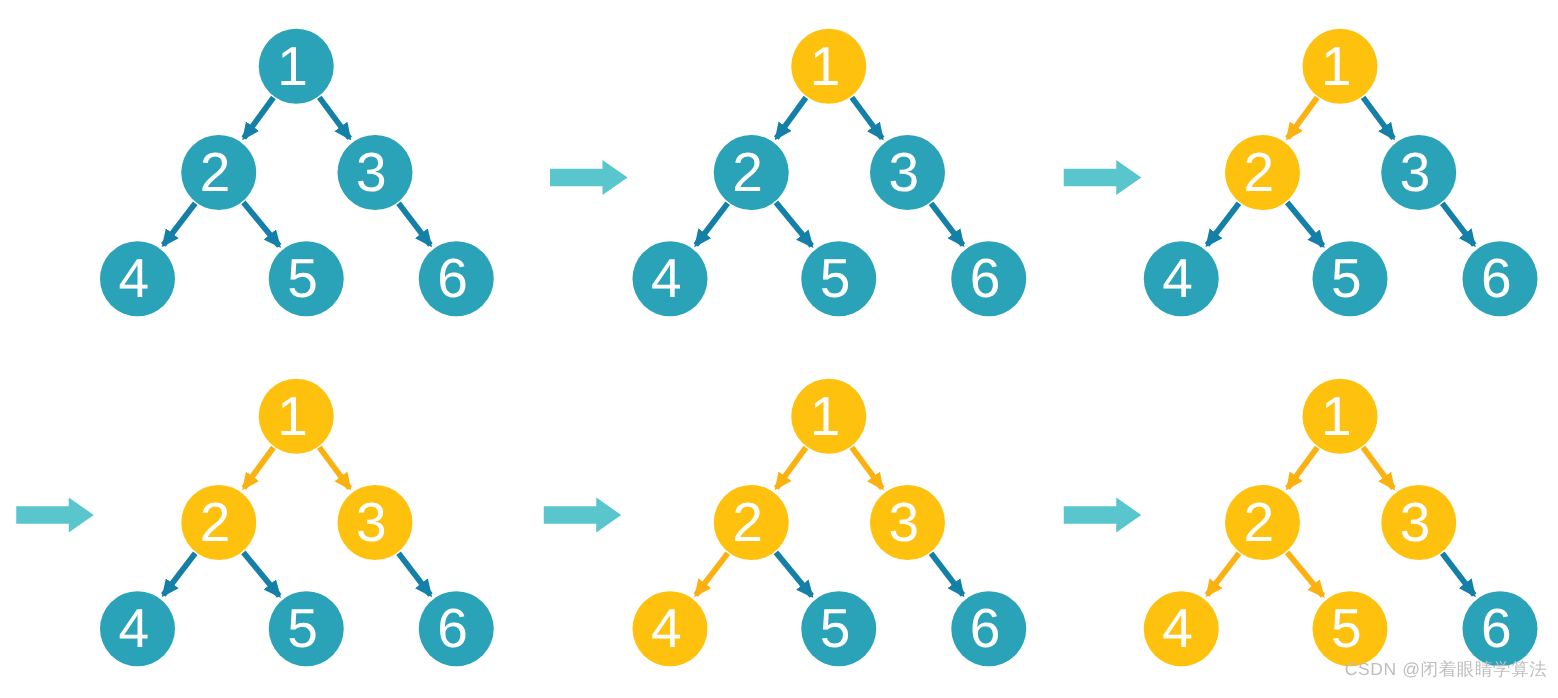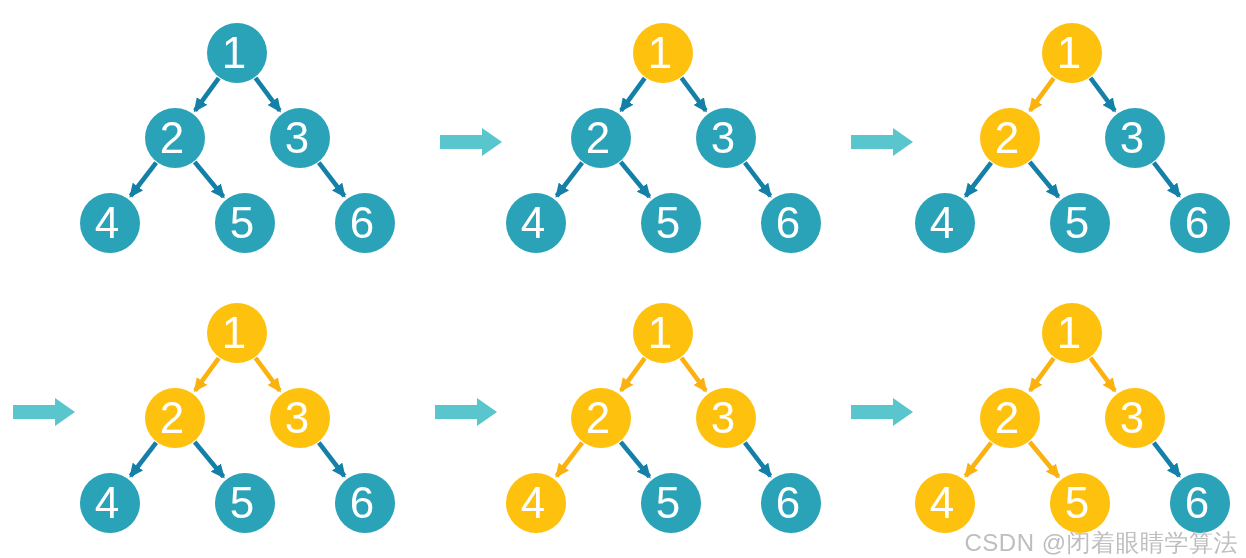--- a/index.html
+++ b/index.html
@@ -22,21 +22,21 @@
   }
   .node-label {
     font-family: "Liberation Sans", sans-serif;
     font-size: 44px;
     fill: #ffffff;
   }
   .watermark {
     position: absolute;
     top: 527px;
     right: 8px;
-    font-size: 24px;
+    font-size: 14px;
     letter-spacing: 0.5px;
     white-space: nowrap;
     user-select: none;
   }
 </style>
 </head>
 <body>
 
 <main class="canvas">
   <svg id="diagram" width="1246" height="558" viewBox="0 0 1246 558">

